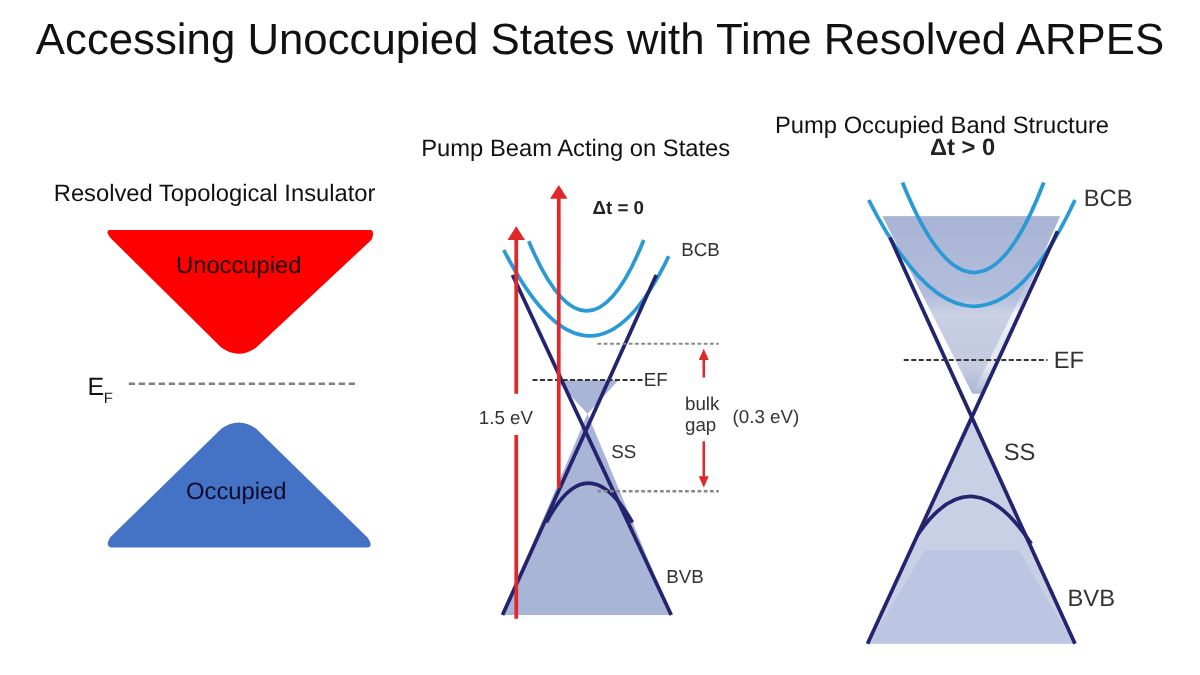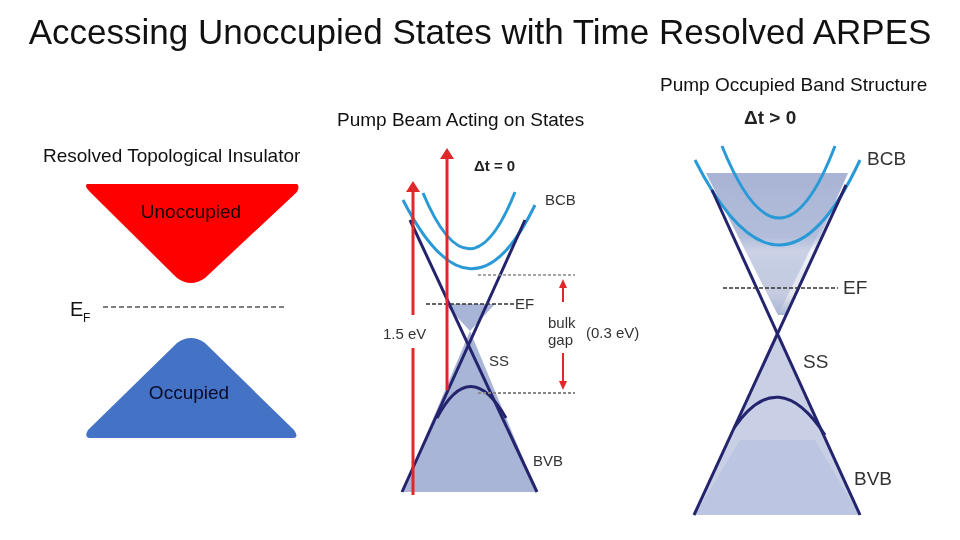--- a/index.html
+++ b/index.html
@@ -8,21 +8,21 @@
   .cap { position: absolute; font-size: 19px; color: #111; white-space: nowrap; font-family: "Liberation Sans", sans-serif; }
   svg { position: absolute; left: 0; top: 0; }
   .lbl { font-family: "Liberation Sans", sans-serif; }
 </style>
 </head>
 <body>
 
 <div class="title">Accessing Unoccupied States with Time Resolved ARPES</div>
 <div class="cap" style="left:43px; top:145px;">Resolved Topological Insulator</div>
 <div class="cap" style="left:337px; top:109px;text-align:center;">Pump Beam Acting on States</div>
-<div class="cap" style="left:620px; top:74px;margin-left:40px;">Pump Occupied Band Structure</div>
+<div class="cap" style="left:620px; top:90px;">Pump Occupied Band Structure</div>
 
 <svg width="960" height="540" viewBox="0 0 960 540">
   <defs>
     <linearGradient id="rgFill" x1="0" y1="0" x2="0" y2="1">
       <stop offset="0" stop-color="#a9b5d6"></stop>
       <stop offset="0.45" stop-color="#bfc8e2"></stop>
       <stop offset="0.55" stop-color="#f4f5fa"></stop>
       <stop offset="0.7" stop-color="#e4e8f2"></stop>
       <stop offset="0.85" stop-color="#e8e8ee"></stop>
       <stop offset="1" stop-color="#aab6d6"></stop>

